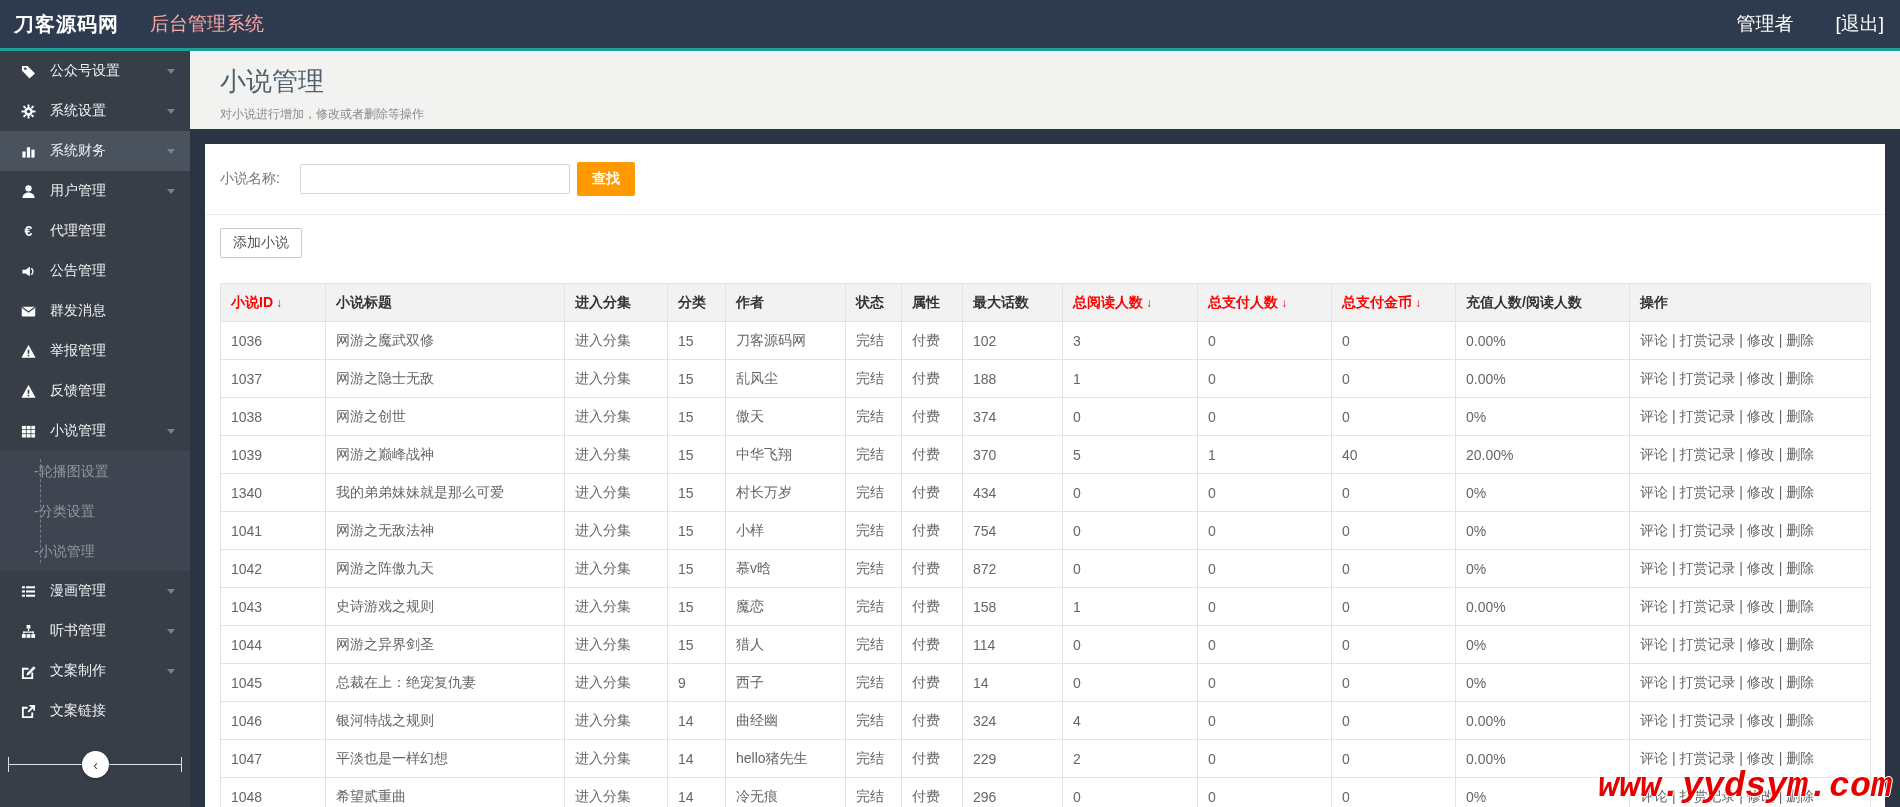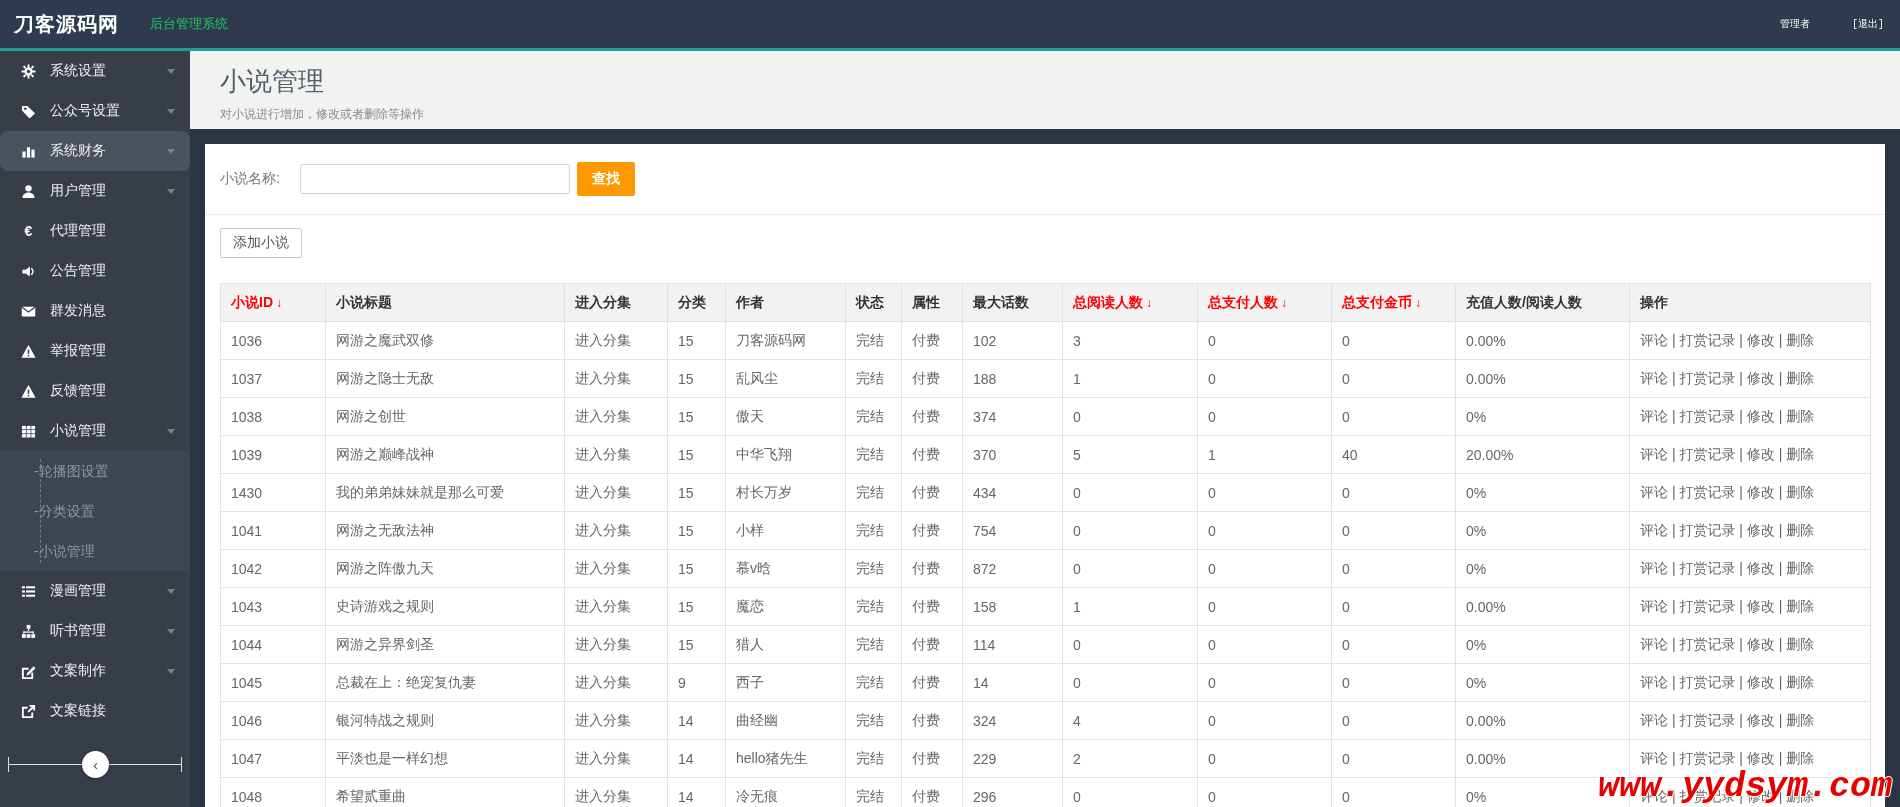--- a/index.html
+++ b/index.html
@@ -5,29 +5,29 @@
   * { box-sizing: border-box; margin: 0; padding: 0; }
   html,body { width:1900px; height:807px; overflow:hidden; }
   body { font-family:"Liberation Sans","DejaVu Sans",sans-serif; background:#2b3442; position:relative; }
 
   
   .topbar { position:absolute; top:0; left:0; width:1900px; height:51px;
             background:#2e3b4e; border-bottom:3px solid #1aa094;
             display:flex; align-items:center; z-index:20; }
   .logo { color:#fff; font-size:20px; font-weight:bold; padding:0 14px 0 14px; letter-spacing:1px; }
   .logo-sep { width:1px; height:48px; background:#24424a; }
-  .sysname { color:#22c55e; font-size:13px; padding-left:16px; }
+  .sysname { color:#fca5a5; font-size:19px; padding-left:16px; }
   .topbar-spacer { flex:1; }
-  .topuser { color:#fff; font-size:10px; padding-right:16px; display:flex; gap:5px;font-family:Liberation Mono, monospace; }
+  .topuser { color:#fff; font-size:19px; padding-right:16px; display:flex; gap:5px; }
   .topuser a { color:#fff; text-decoration:none; cursor:pointer;padding-left:37px; }
 
   
   .sidebar { position:absolute; top:51px; left:0; width:190px; height:756px; background:#373e48; z-index:10; }
   .side-item { position:relative; height:40px; display:flex; align-items:center; cursor:pointer; color:#f0f0f0; }
-  .side-item.active { background:#4a525e;border-radius:8px; }
+  .side-item.active { background:#4a525e; }
   .side-icon { width:16px; height:16px; margin-left:20px; display:inline-flex; align-items:center; justify-content:center; color:#fff; }
   .side-icon svg { width:15px; height:15px; display:block; }
   .side-label { font-size:14px; margin-left:14px; }
   .chev { position:absolute; right:15px; top:18px; width:0; height:0;
           border:4px solid transparent; border-top:5px solid #79828e; }
   .side-sub { position:relative; background:#3e4450; }
   .side-sub::before { content:''; position:absolute; left:40px; top:8px; bottom:8px; border-left:1px dashed #767e89; }
   .side-subitem { height:40px; line-height:40px; padding-left:34px; color:#8f97a1; font-size:14px; cursor:pointer; }
 
   .collapse-ctl { position:absolute; left:0; bottom:26px; width:190px; height:32px; cursor:pointer; }
@@ -86,43 +86,43 @@
     <span>管理者</span>
     <a>[退出]</a>
   </div>
 </div>
 
 <div class="sidebar">
   <div>
       <div class="side-item">
         <span class="side-icon">
           <svg viewBox="0 0 16 16" fill="currentColor">
+            <path d="M1 2h6l8 8-6 5.5L1 7z"></path>
+            <circle cx="4.6" cy="5" r="1.3" fill="#373e48"></circle>
+          </svg>
+        </span>
+        <span class="side-label">公众号设置</span>
+        <span class="chev"></span>
+      </div>
+      <div class="side-item">
+        <span class="side-icon">
+          <svg viewBox="0 0 16 16" fill="currentColor">
             <rect x="7" y="0.5" width="2" height="4"></rect>
             <rect x="7" y="11.5" width="2" height="4"></rect>
             <rect x="0.5" y="7" width="4" height="2"></rect>
             <rect x="11.5" y="7" width="4" height="2"></rect>
             <rect x="2.3" y="2.3" width="3" height="2" transform="rotate(45 3.8 3.3)"></rect>
             <rect x="10.7" y="11.7" width="3" height="2" transform="rotate(45 12.2 12.7)"></rect>
             <rect x="10.7" y="2.3" width="3" height="2" transform="rotate(-45 12.2 3.3)"></rect>
             <rect x="2.3" y="11.7" width="3" height="2" transform="rotate(-45 3.8 12.7)"></rect>
             <circle cx="8" cy="8" r="4.4"></circle>
             <circle cx="8" cy="8" r="1.8" fill="#373e48"></circle>
           </svg>
         </span>
         <span class="side-label">系统设置</span>
-        <span class="chev"></span>
-      </div>
-      <div class="side-item">
-        <span class="side-icon">
-          <svg viewBox="0 0 16 16" fill="currentColor">
-            <path d="M1 2h6l8 8-6 5.5L1 7z"></path>
-            <circle cx="4.6" cy="5" r="1.3" fill="#373e48"></circle>
-          </svg>
-        </span>
-        <span class="side-label">公众号设置</span>
         <span class="chev"></span>
       </div>
       <div class="side-item active">
         <span class="side-icon">
           <svg viewBox="0 0 16 16" fill="currentColor">
             <rect x="1.5" y="8" width="3.4" height="6.5"></rect>
             <rect x="6.3" y="3.5" width="3.4" height="11"></rect>
             <rect x="11.1" y="6" width="3.4" height="8.5"></rect>
           </svg>
         </span>
@@ -366,21 +366,21 @@
             <td>完结</td>
             <td>付费</td>
             <td>370</td>
             <td>5</td>
             <td>1</td>
             <td>40</td>
             <td>20.00%</td>
             <td class="ops"><a>评论</a><span class="sep"> | </span><a>打赏记录</a><span class="sep"> | </span><a>修改</a><span class="sep"> | </span><a>删除</a></td>
           </tr>
           <tr>
-            <td>1430</td>
+            <td>1340</td>
             <td>我的弟弟妹妹就是那么可爱</td>
             <td><a class="enter-link">进入分集</a></td>
             <td>15</td>
             <td>村长万岁</td>
             <td>完结</td>
             <td>付费</td>
             <td>434</td>
             <td>0</td>
             <td>0</td>
             <td>0</td>

